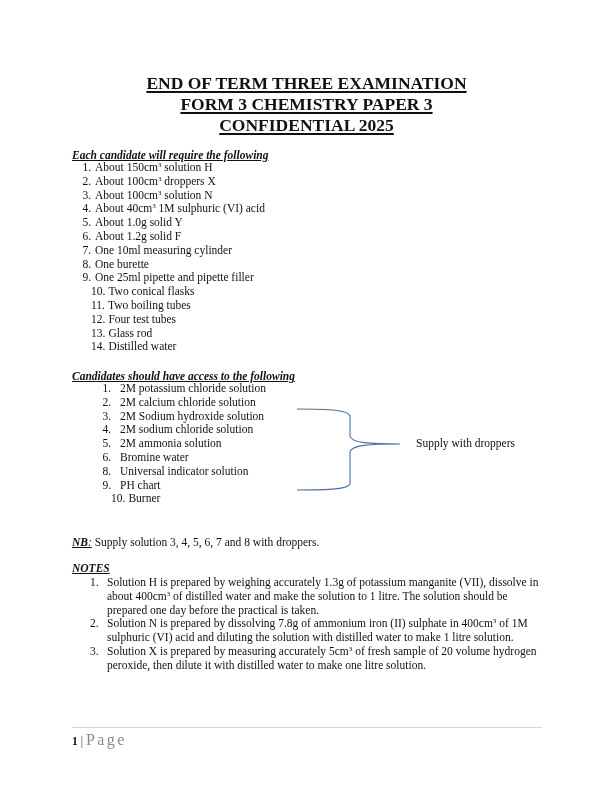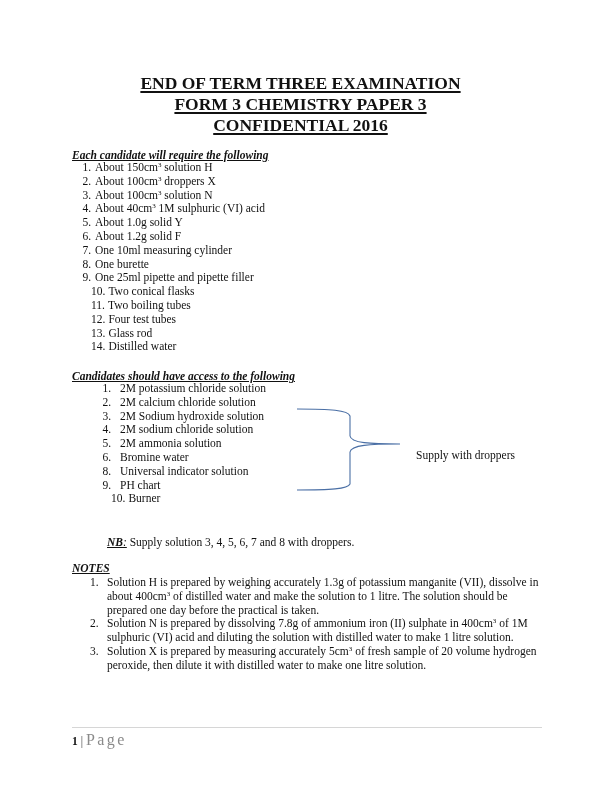--- a/index.html
+++ b/index.html
@@ -1,50 +1,50 @@
 <!DOCTYPE html>
 <html><head>
 <meta charset="utf-8">
 <style>
   html, body { margin: 0; padding: 0; background: #ffffff; }
   body { width: 612px; height: 792px; position: relative; overflow: hidden;
          font-family: "Liberation Serif", "DejaVu Serif", serif; color: #111; }
-  .title { position: absolute; left: 2px; width: 597px; text-align: center;
+  .title { position: absolute; left: 8px; width: 597px; text-align: center;
            font-weight: bold; font-size: 17.5px; text-decoration: underline;
            text-decoration-thickness: 1.5px; text-underline-offset: 2px; line-height: 20.5px; }
   .heading { position: absolute; left: 72px; font-weight: bold; font-style: italic;
              font-size: 11.5px; text-decoration: underline; line-height: 13px; }
   .list { position: absolute; margin: 0; padding: 0; list-style: none; font-size: 11.5px; }
   .list li { height: 13.8px; line-height: 13.8px; white-space: nowrap; position: relative; }
   .num { display: inline-block; }
   sup { font-size: 7px; line-height: 0; vertical-align: 4px; }
   .req .num { width: 19px; text-align: right; margin-right: 4px; }
   .req li.two .num { width: auto; margin-right: 3px; text-align: left; }
   .acc .num { width: 15px; text-align: right; margin-right: 9px; }
   .acc li.two .num { width: auto; margin-right: 3px; text-align: left; }
   .nb { position: absolute; left: 72px; top: 536px; font-size: 11.5px; }
-  .nb .nb-label { font-weight: bold; font-style: italic; text-decoration: underline; margin-left: 35px; }
+  .nb .nb-label { font-weight: bold; font-style: italic; text-decoration: underline; }
   .notes { position: absolute; left: 90px; top: 576px; width: 450px; margin: 0; padding: 0;
            list-style: none; font-size: 11.5px; line-height: 13.8px; }
   .notes li { position: relative; padding-left: 17px; }
   .notes li .nnum { position: absolute; left: 0; top: 0; }
-  .brace-label { position: absolute; left: 416px; top: 437px; font-size: 11.5px; margin-top: 12px; }
+  .brace-label { position: absolute; left: 416px; top: 437px; font-size: 11.5px; }
   .footer-line { position: absolute; left: 72px; top: 727px; width: 470px; height: 1px; background: #d6d6d6; }
   .footer { position: absolute; left: 72px; top: 731px; font-size: 11.5px; }
   .footer .pnum { font-weight: bold; }
   .footer .sep { color: #444; margin: 0 3px; }
   .footer .pword { color: #8a8a8a; letter-spacing: 2.4px; font-size: 16px; }
   svg.brace { position: absolute; left: 0; top: 0; }
 </style>
 </head>
 <body>
 
 <div class="title" style="top:73px;">END OF TERM THREE EXAMINATION</div>
 <div class="title" style="top:94px;">FORM 3 CHEMISTRY PAPER 3</div>
-<div class="title" style="top:115px;">CONFIDENTIAL 2016</div>
+<div class="title" style="top:115px;">CONFIDENTIAL 2025</div>
 
 <div class="heading" style="top:149px;">Each candidate will require the following</div>
 
 <ul class="list req" style="left:72px; top:161px;">
   <li><span class="num">1.</span><span>About 150cm</span><sup>3</sup><span> solution H</span></li>
   <li><span class="num">2.</span><span>About 100cm</span><sup>3</sup><span> droppers X</span></li>
   <li><span class="num">3.</span><span>About 100cm</span><sup>3</sup><span> solution N</span></li>
   <li><span class="num">4.</span><span>About 40cm</span><sup>3</sup><span> 1M sulphuric (VI) acid</span></li>
   <li><span class="num">5.</span><span>About 1.0g solid Y</span></li>
   <li><span class="num">6.</span><span>About 1.2g solid F</span></li>

